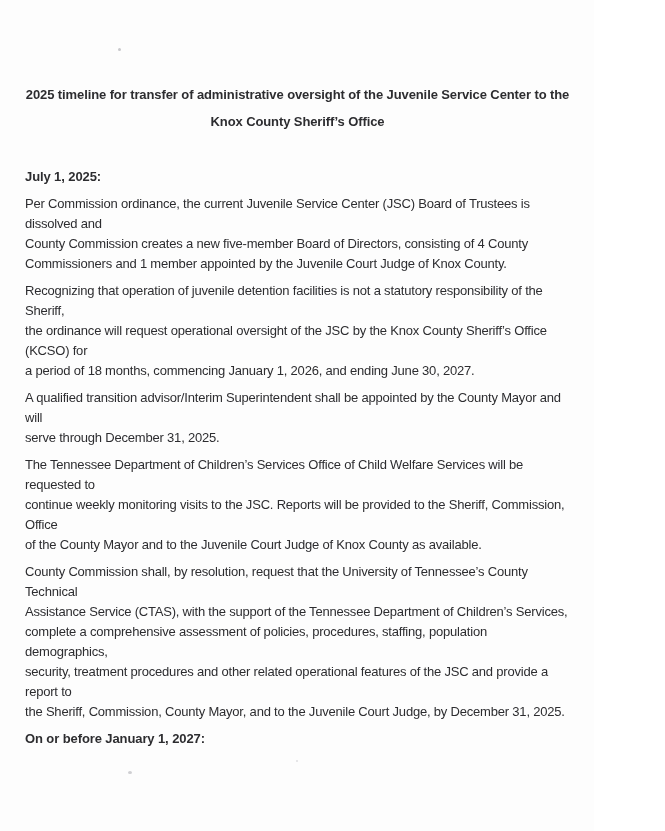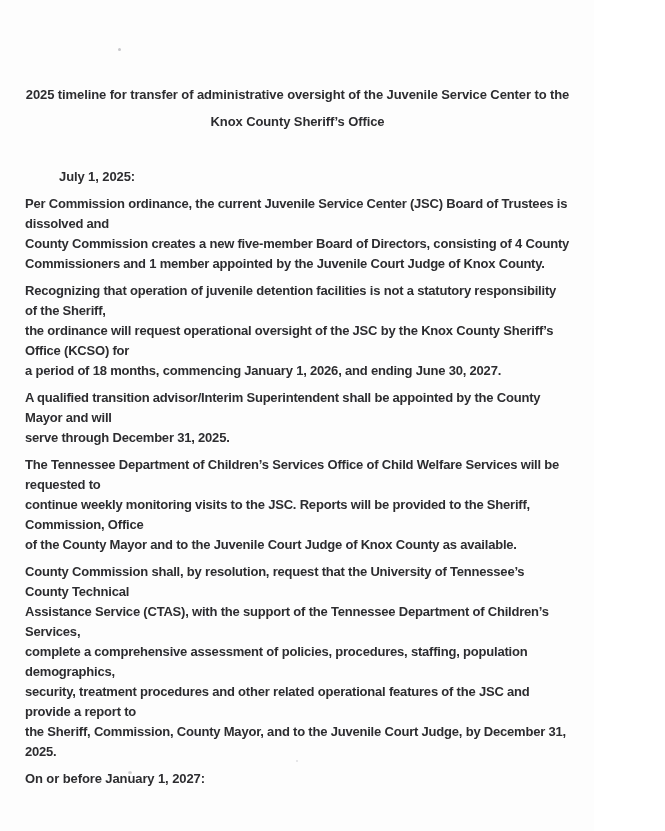--- a/index.html
+++ b/index.html
@@ -27,25 +27,24 @@
   }
   .section-heading {
     font-size: 13px;
     font-weight: 700;
     line-height: 20px;
     letter-spacing: -0.1px;
     margin: 7px 0 0 0;
   }
   .section-heading.first {
     margin-top: 32px;
-    margin-left: 34px;
   }
   .para {
     font-size: 13px;
-    font-weight: 700;
+    font-weight: 400;
     line-height: 20px;
     letter-spacing: -0.2px;
     white-space: pre-line;
     margin: 7px 0 0 0;
   }
   .speck {
     position: absolute;
     border-radius: 50%;
   }
   .speck-1 { left: 118px; top: 48px;  width: 3px; height: 3px; background: #c8c8cc; }

